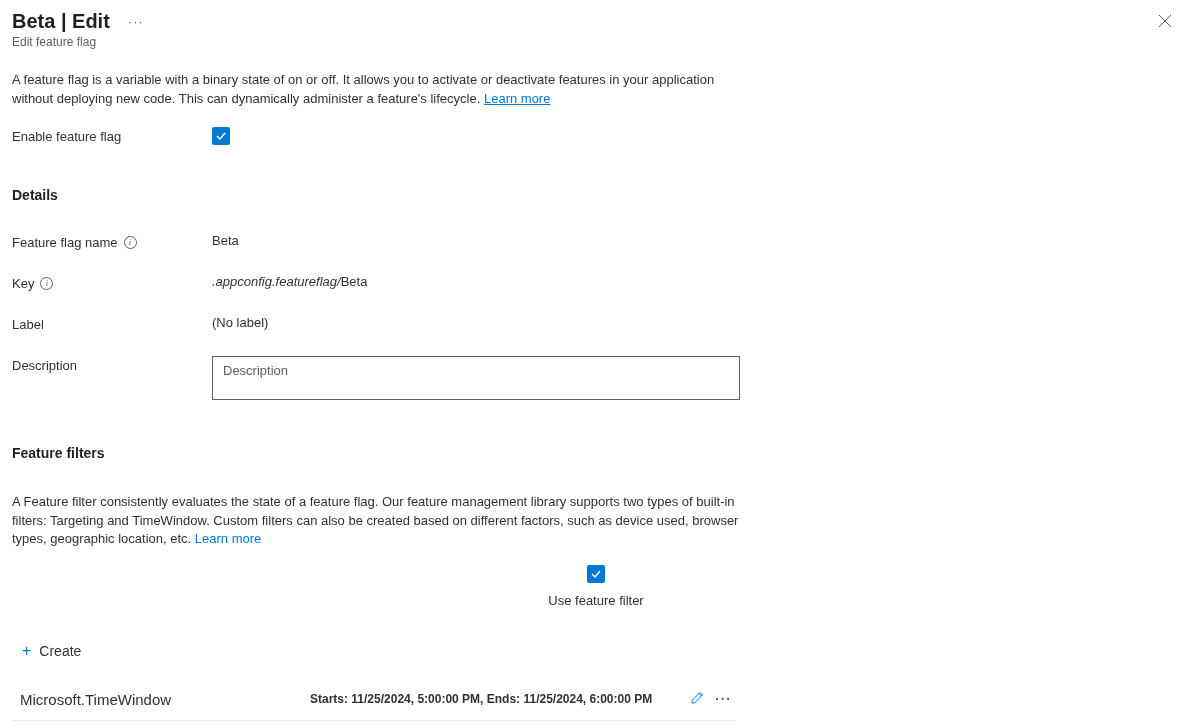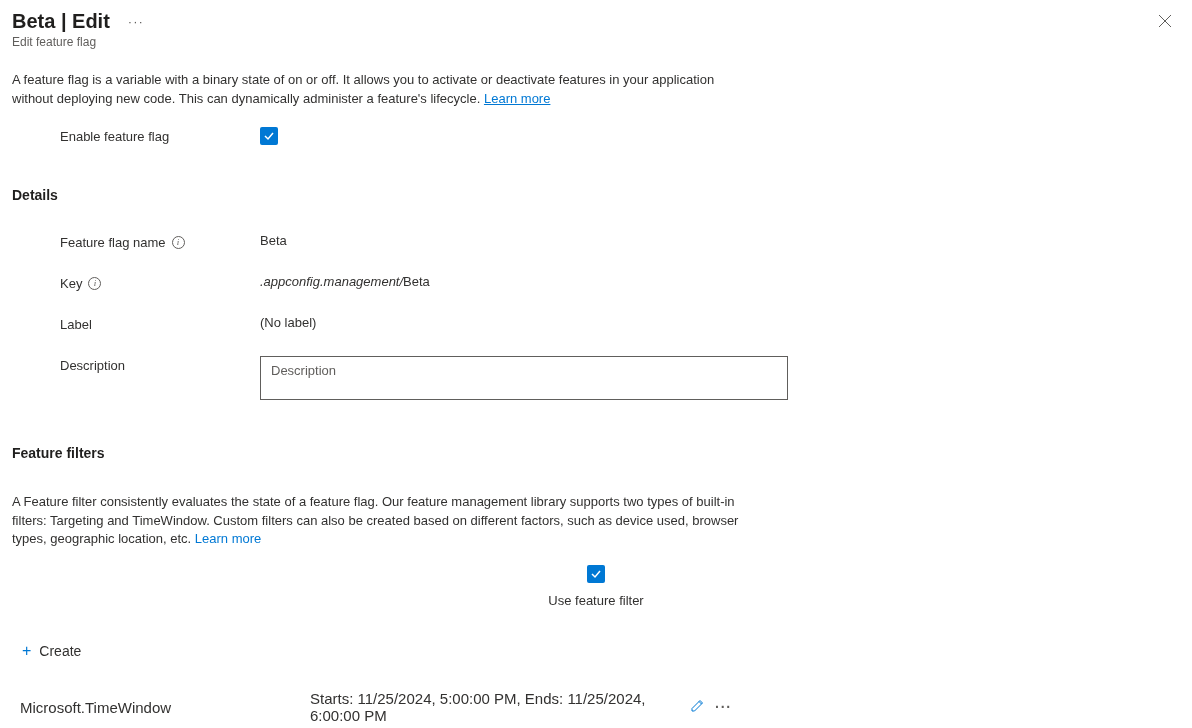--- a/index.html
+++ b/index.html
@@ -60,21 +60,20 @@
     }
     .link {
       color: #0078d4;
       text-decoration: underline;
       cursor: pointer;
     }
     .form-row {
       display: flex;
       align-items: flex-start;
       margin-top: 14px;
-      margin-left: 48px;
     }
     .form-label {
       width: 200px;
       font-size: 13px;
       color: #323130;
       display: flex;
       align-items: center;
       gap: 6px;
       padding-top: 2px;
     }
@@ -193,23 +192,24 @@
       padding: 12px 0 12px 8px;
       border-bottom: 1px solid #edebe9;
     }
     .row-name {
       width: 270px;
       font-size: 15px;
       color: #323130;
     }
     .row-params {
       flex: 1;
-      font-size: 15px;
+      font-size: 12px;
       color: #323130;
       padding-left: 20px;
+      font-weight: bold;
     }
     .row-actions {
       display: flex;
       align-items: center;
       gap: 10px;
       padding-right: 4px;
     }
     .edit-icon {
       color: #0078d4;
       cursor: pointer;
@@ -274,21 +274,21 @@
     </div>
     <div class="form-value">Beta</div>
   </div>
 
   <div class="form-row">
     <div class="form-label">
       <span>Key</span>
       <span class="info-icon">i</span>
     </div>
     <div class="form-value">
-      <span class="key-prefix">.appconfig.management/</span><span>Beta</span>
+      <span class="key-prefix">.appconfig.featureflag/</span><span>Beta</span>
     </div>
   </div>
 
   <div class="form-row">
     <div class="form-label">Label</div>
     <div class="form-value">(No label)</div>
   </div>
 
   <div class="form-row">
     <div class="form-label">Description</div>

